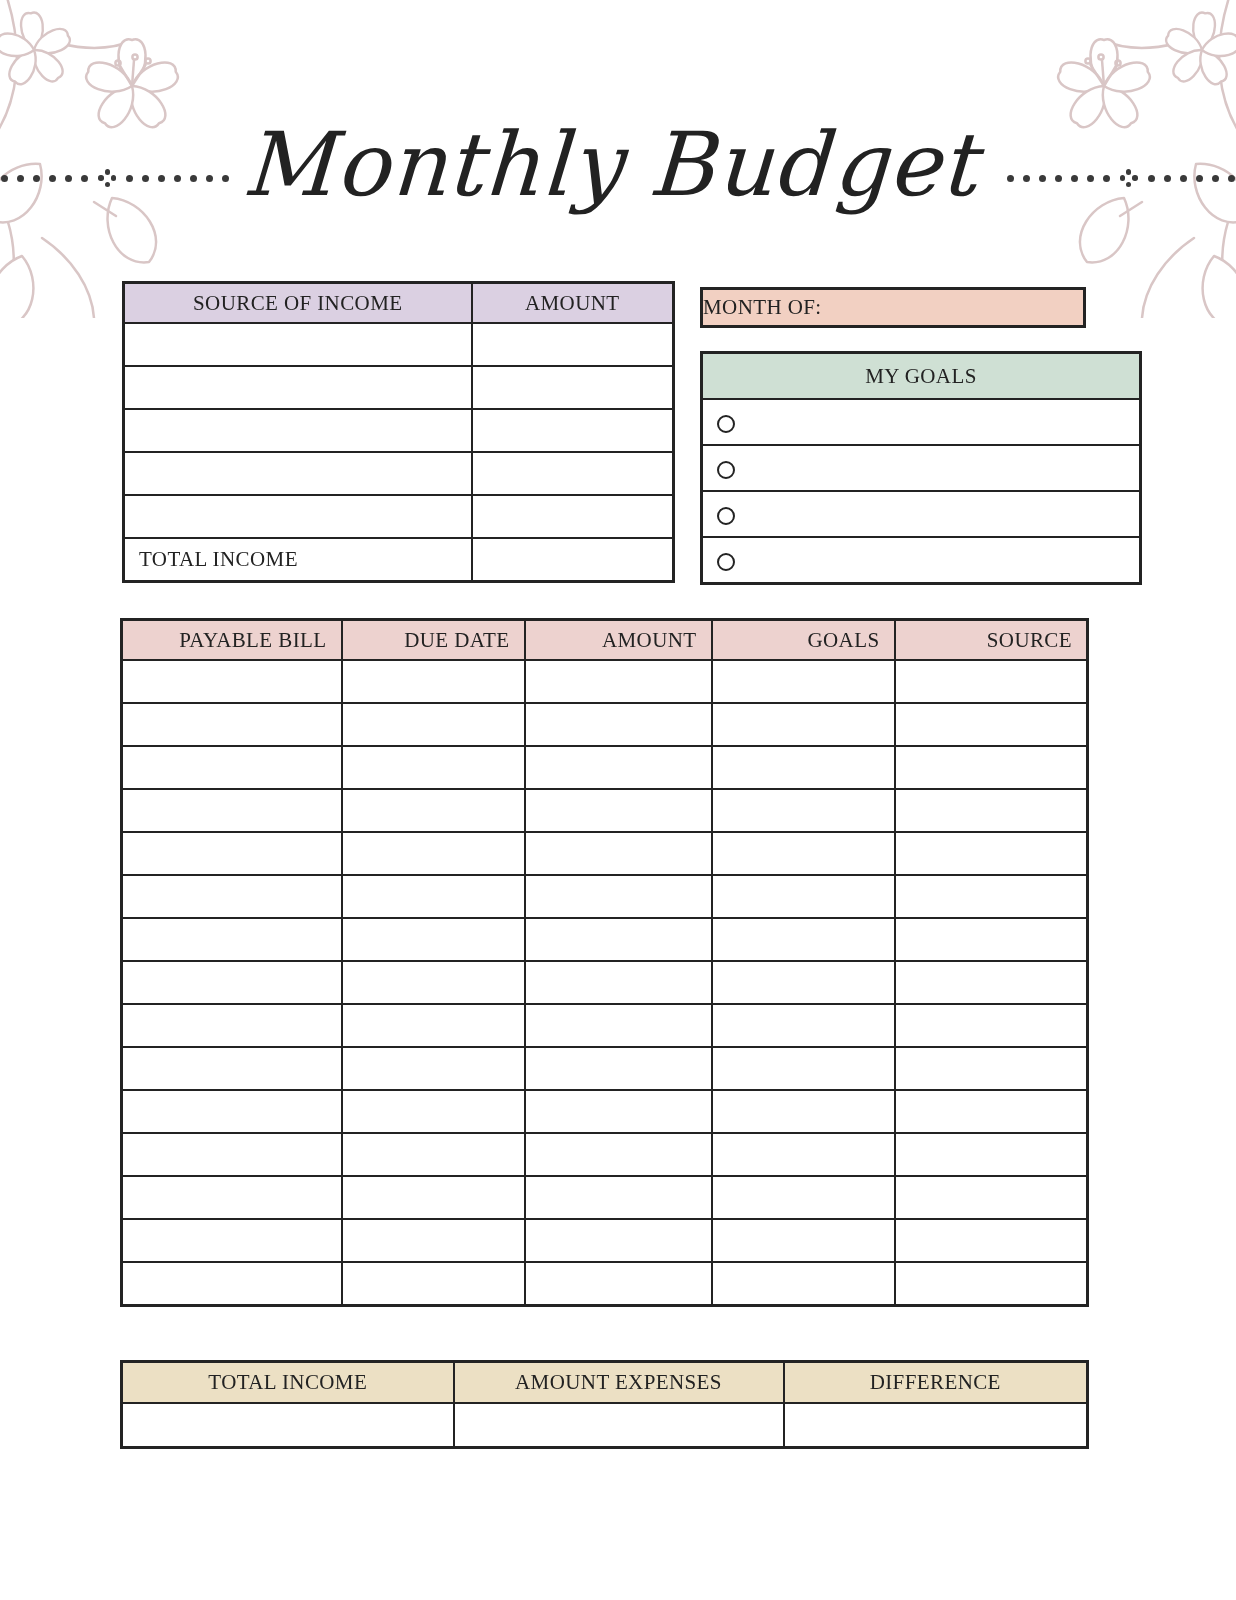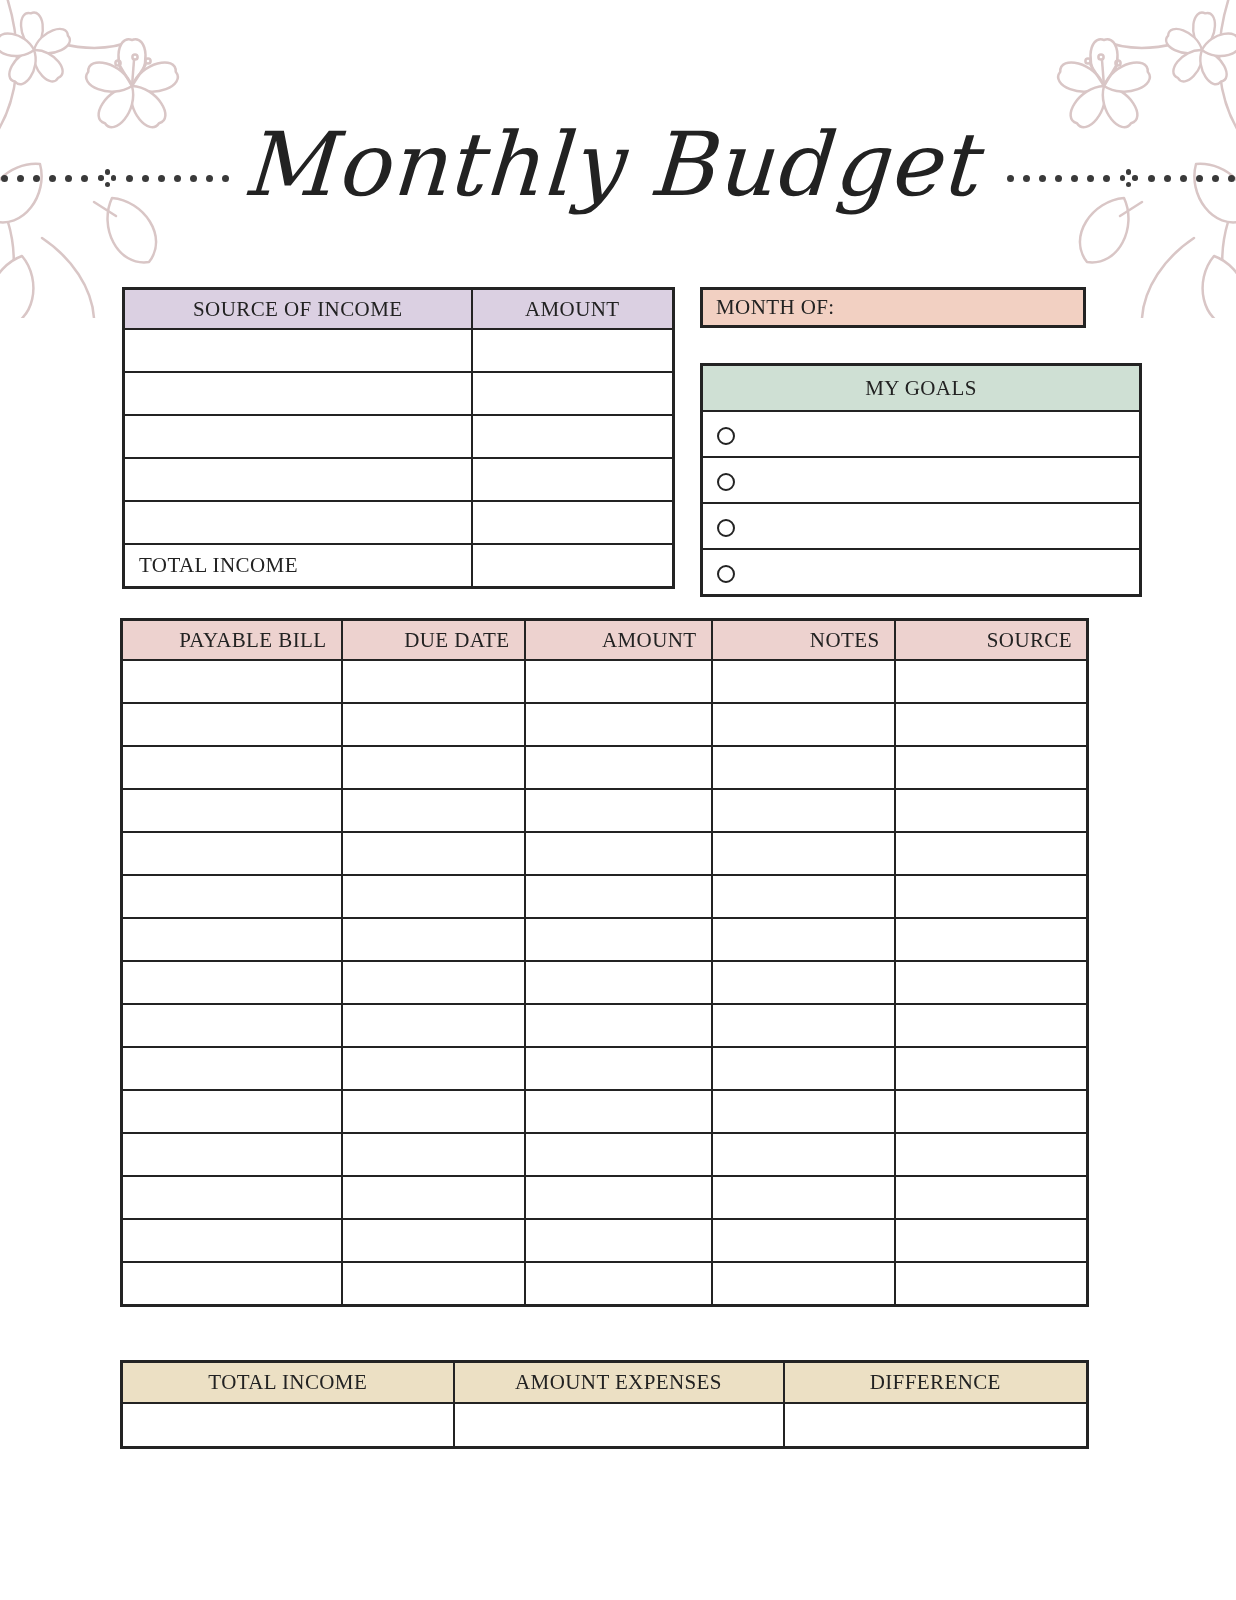--- a/index.html
+++ b/index.html
@@ -51,33 +51,33 @@
   .cluster i:nth-child(1){left:6.2px;top:0;}
   .cluster i:nth-child(2){left:6.2px;bottom:0;}
   .cluster i:nth-child(3){left:0;top:6.2px;}
   .cluster i:nth-child(4){right:0;top:6.2px;}
   
   table{border-collapse:collapse;table-layout:fixed;}
   th,td{border:2px solid var(--border);padding:0 14px;font-size:21px;letter-spacing:.4px;}
   th{font-weight:normal;}
   table{border:3px solid var(--border);}
   
-  .income-table{position:absolute;left:122px;top:287px;width:550px;}
+  .income-table{position:absolute;left:122px;top:281px;width:550px;}
   .income-table th{background:var(--lavender);height:38px;text-align:center;}
   .income-table td{height:41px;}
   .income-table .footer-cell{text-align:left;}
   
   .month-of{
     position:absolute;left:700px;top:287px;width:386px;height:41px;
     background:var(--peach);border:3px solid var(--border);
     box-sizing:border-box;display:flex;align-items:center;
-    padding-left:13px;font-size:21px;letter-spacing:.4px;
-  }
-  
-  .goals-table{position:absolute;left:700px;top:351px;width:442px;margin-top:12px;}
+    font-size:21px;letter-spacing:.4px;
+  }
+  
+  .goals-table{position:absolute;left:700px;top:351px;width:442px;}
   .goals-table th{background:var(--green);height:44px;text-align:center;}
   .goals-table td{height:44px;}
   .goal-circle{
     display:inline-block;width:18px;height:18px;border:2.5px solid var(--border);
     border-radius:50%;vertical-align:middle;box-sizing:border-box;
   }
   
   .bills-table{position:absolute;left:120px;top:618px;width:966px;}
   .bills-table th{background:var(--pink);height:38px;text-align:right;}
   .bills-table td{height:41px;}
@@ -319,21 +319,21 @@
         <col style="width:183px">
         <col style="width:187px">
       <col style="width:183px">
         <col style="width:193px">
     </colgroup>
     <thead>
       <tr>
         <th>PAYABLE BILL</th>
         <th>DUE DATE</th>
         <th>AMOUNT</th>
-        <th>NOTES</th>
+        <th>GOALS</th>
         <th>SOURCE</th>
       </tr>
     </thead>
     <tbody>
         <tr>
           <td></td>
           <td></td>
           <td></td>
           <td></td>
           <td></td>

